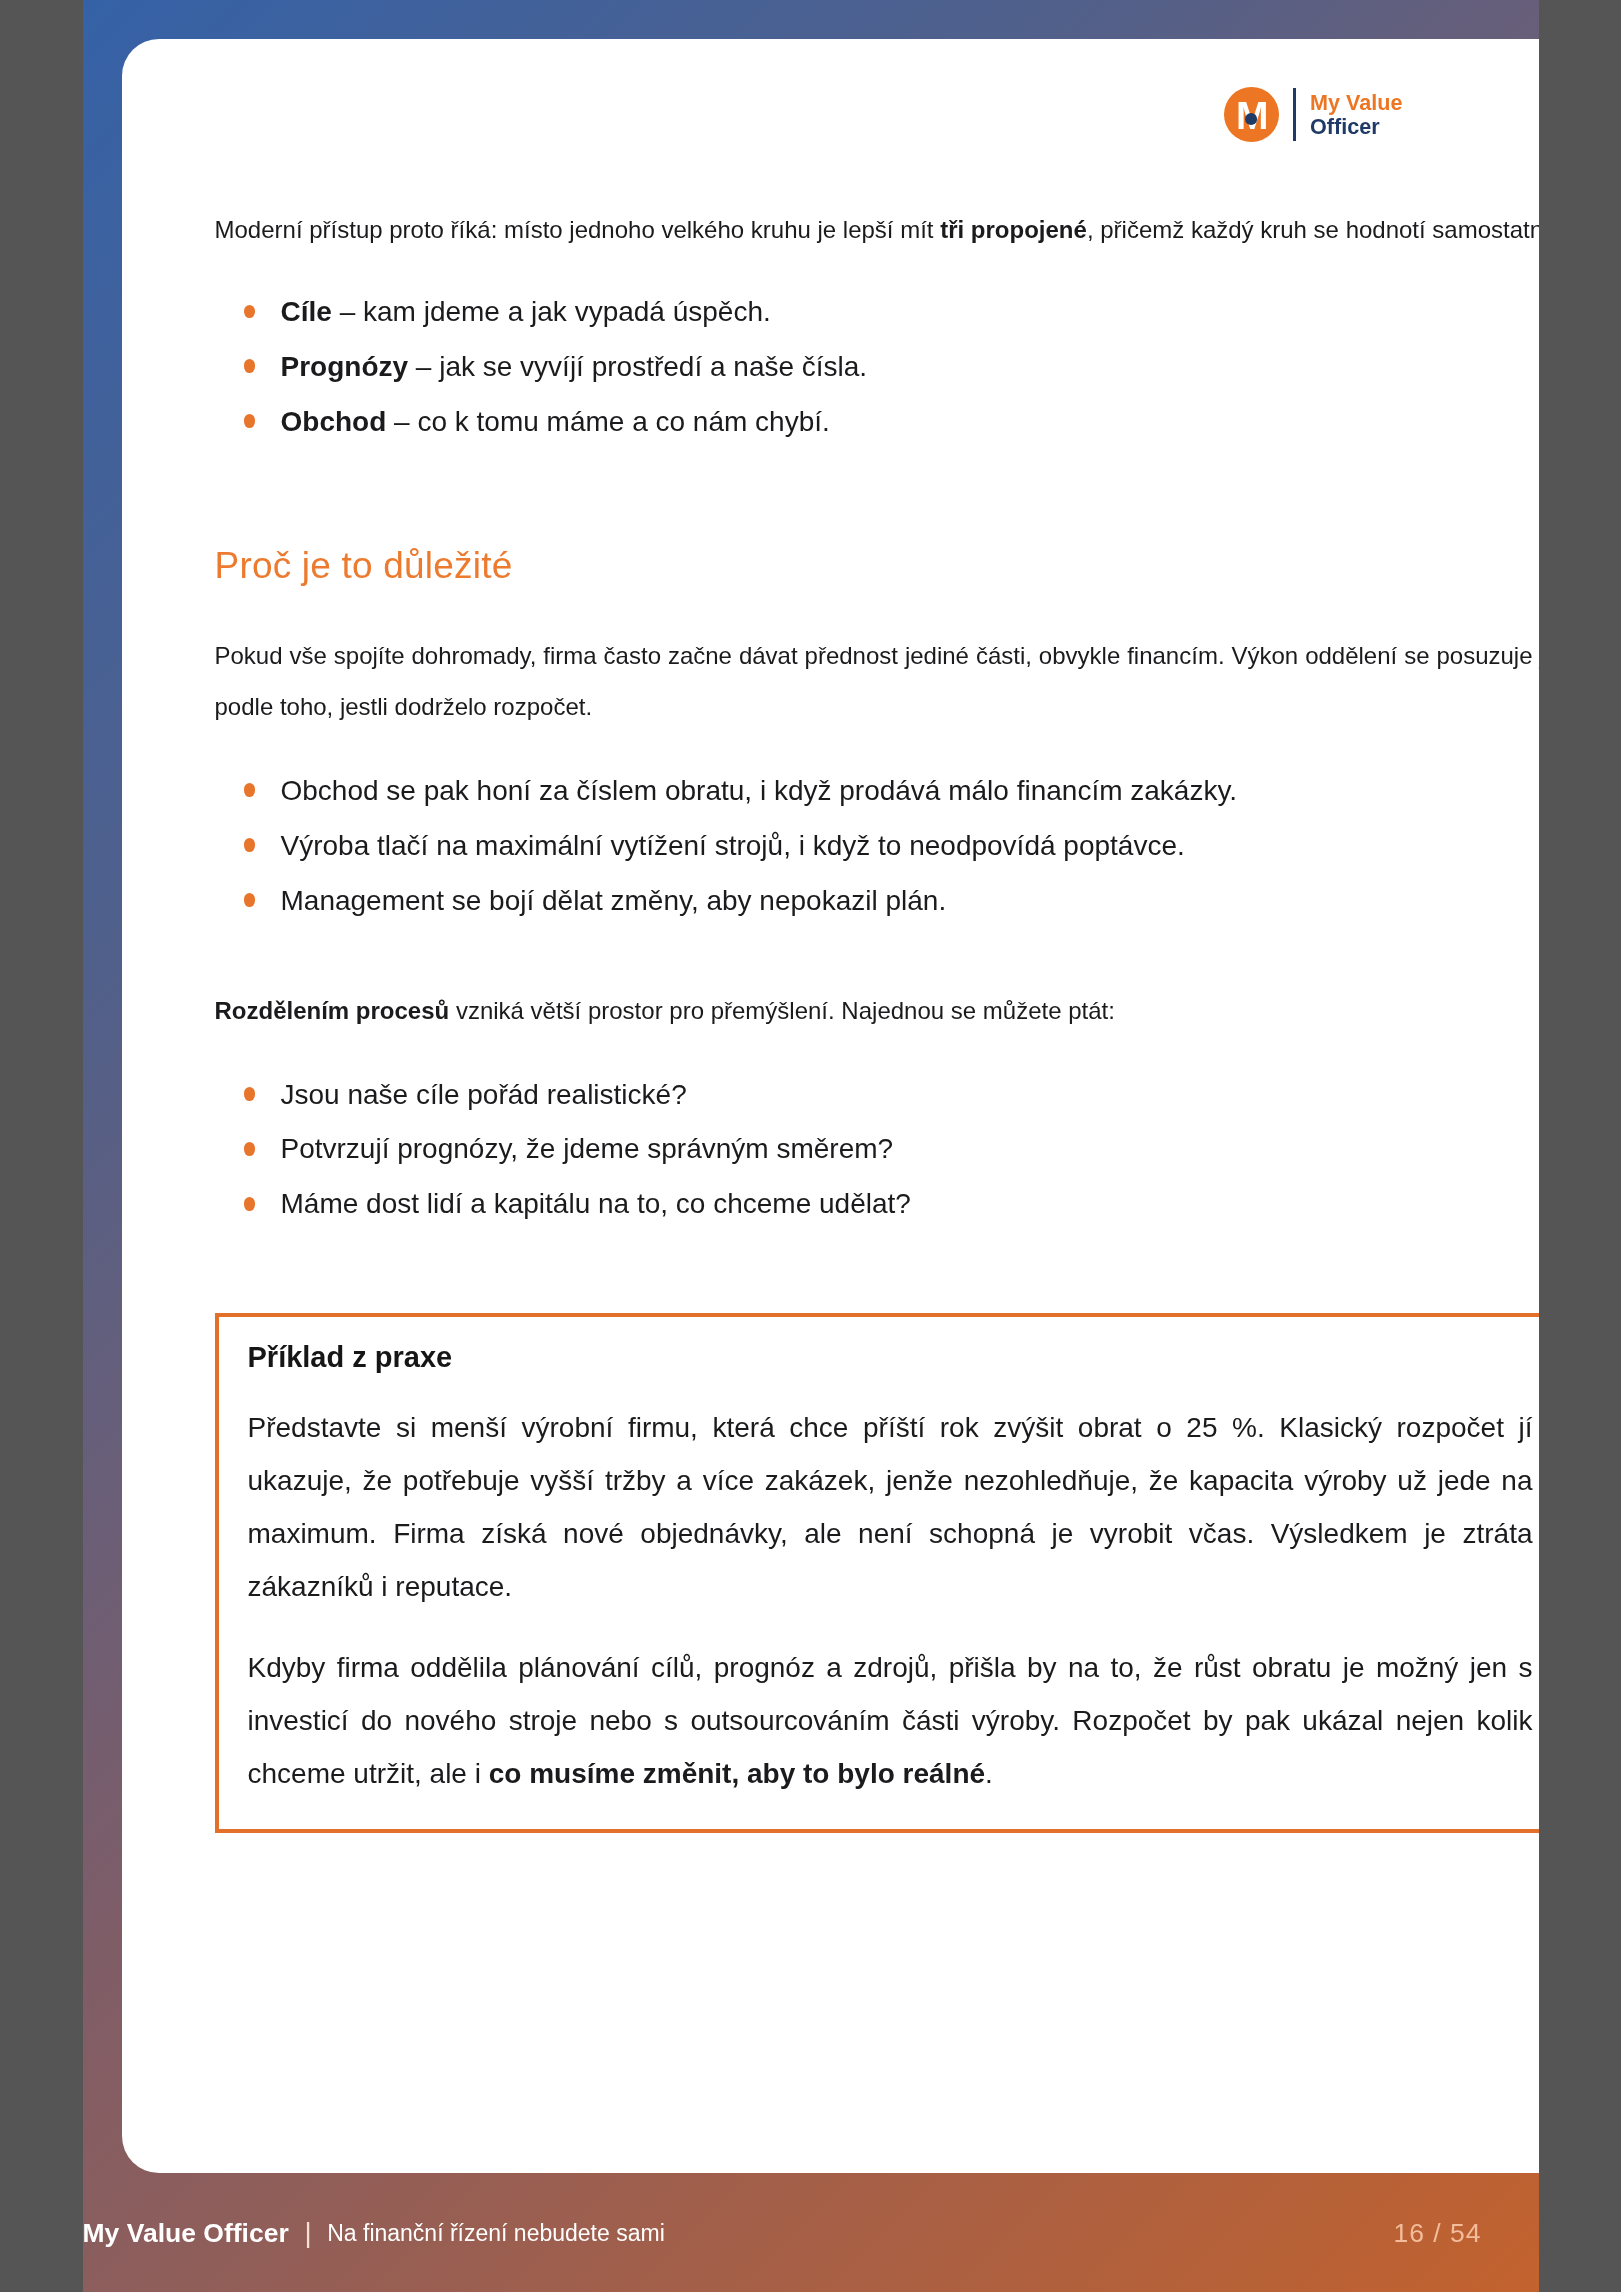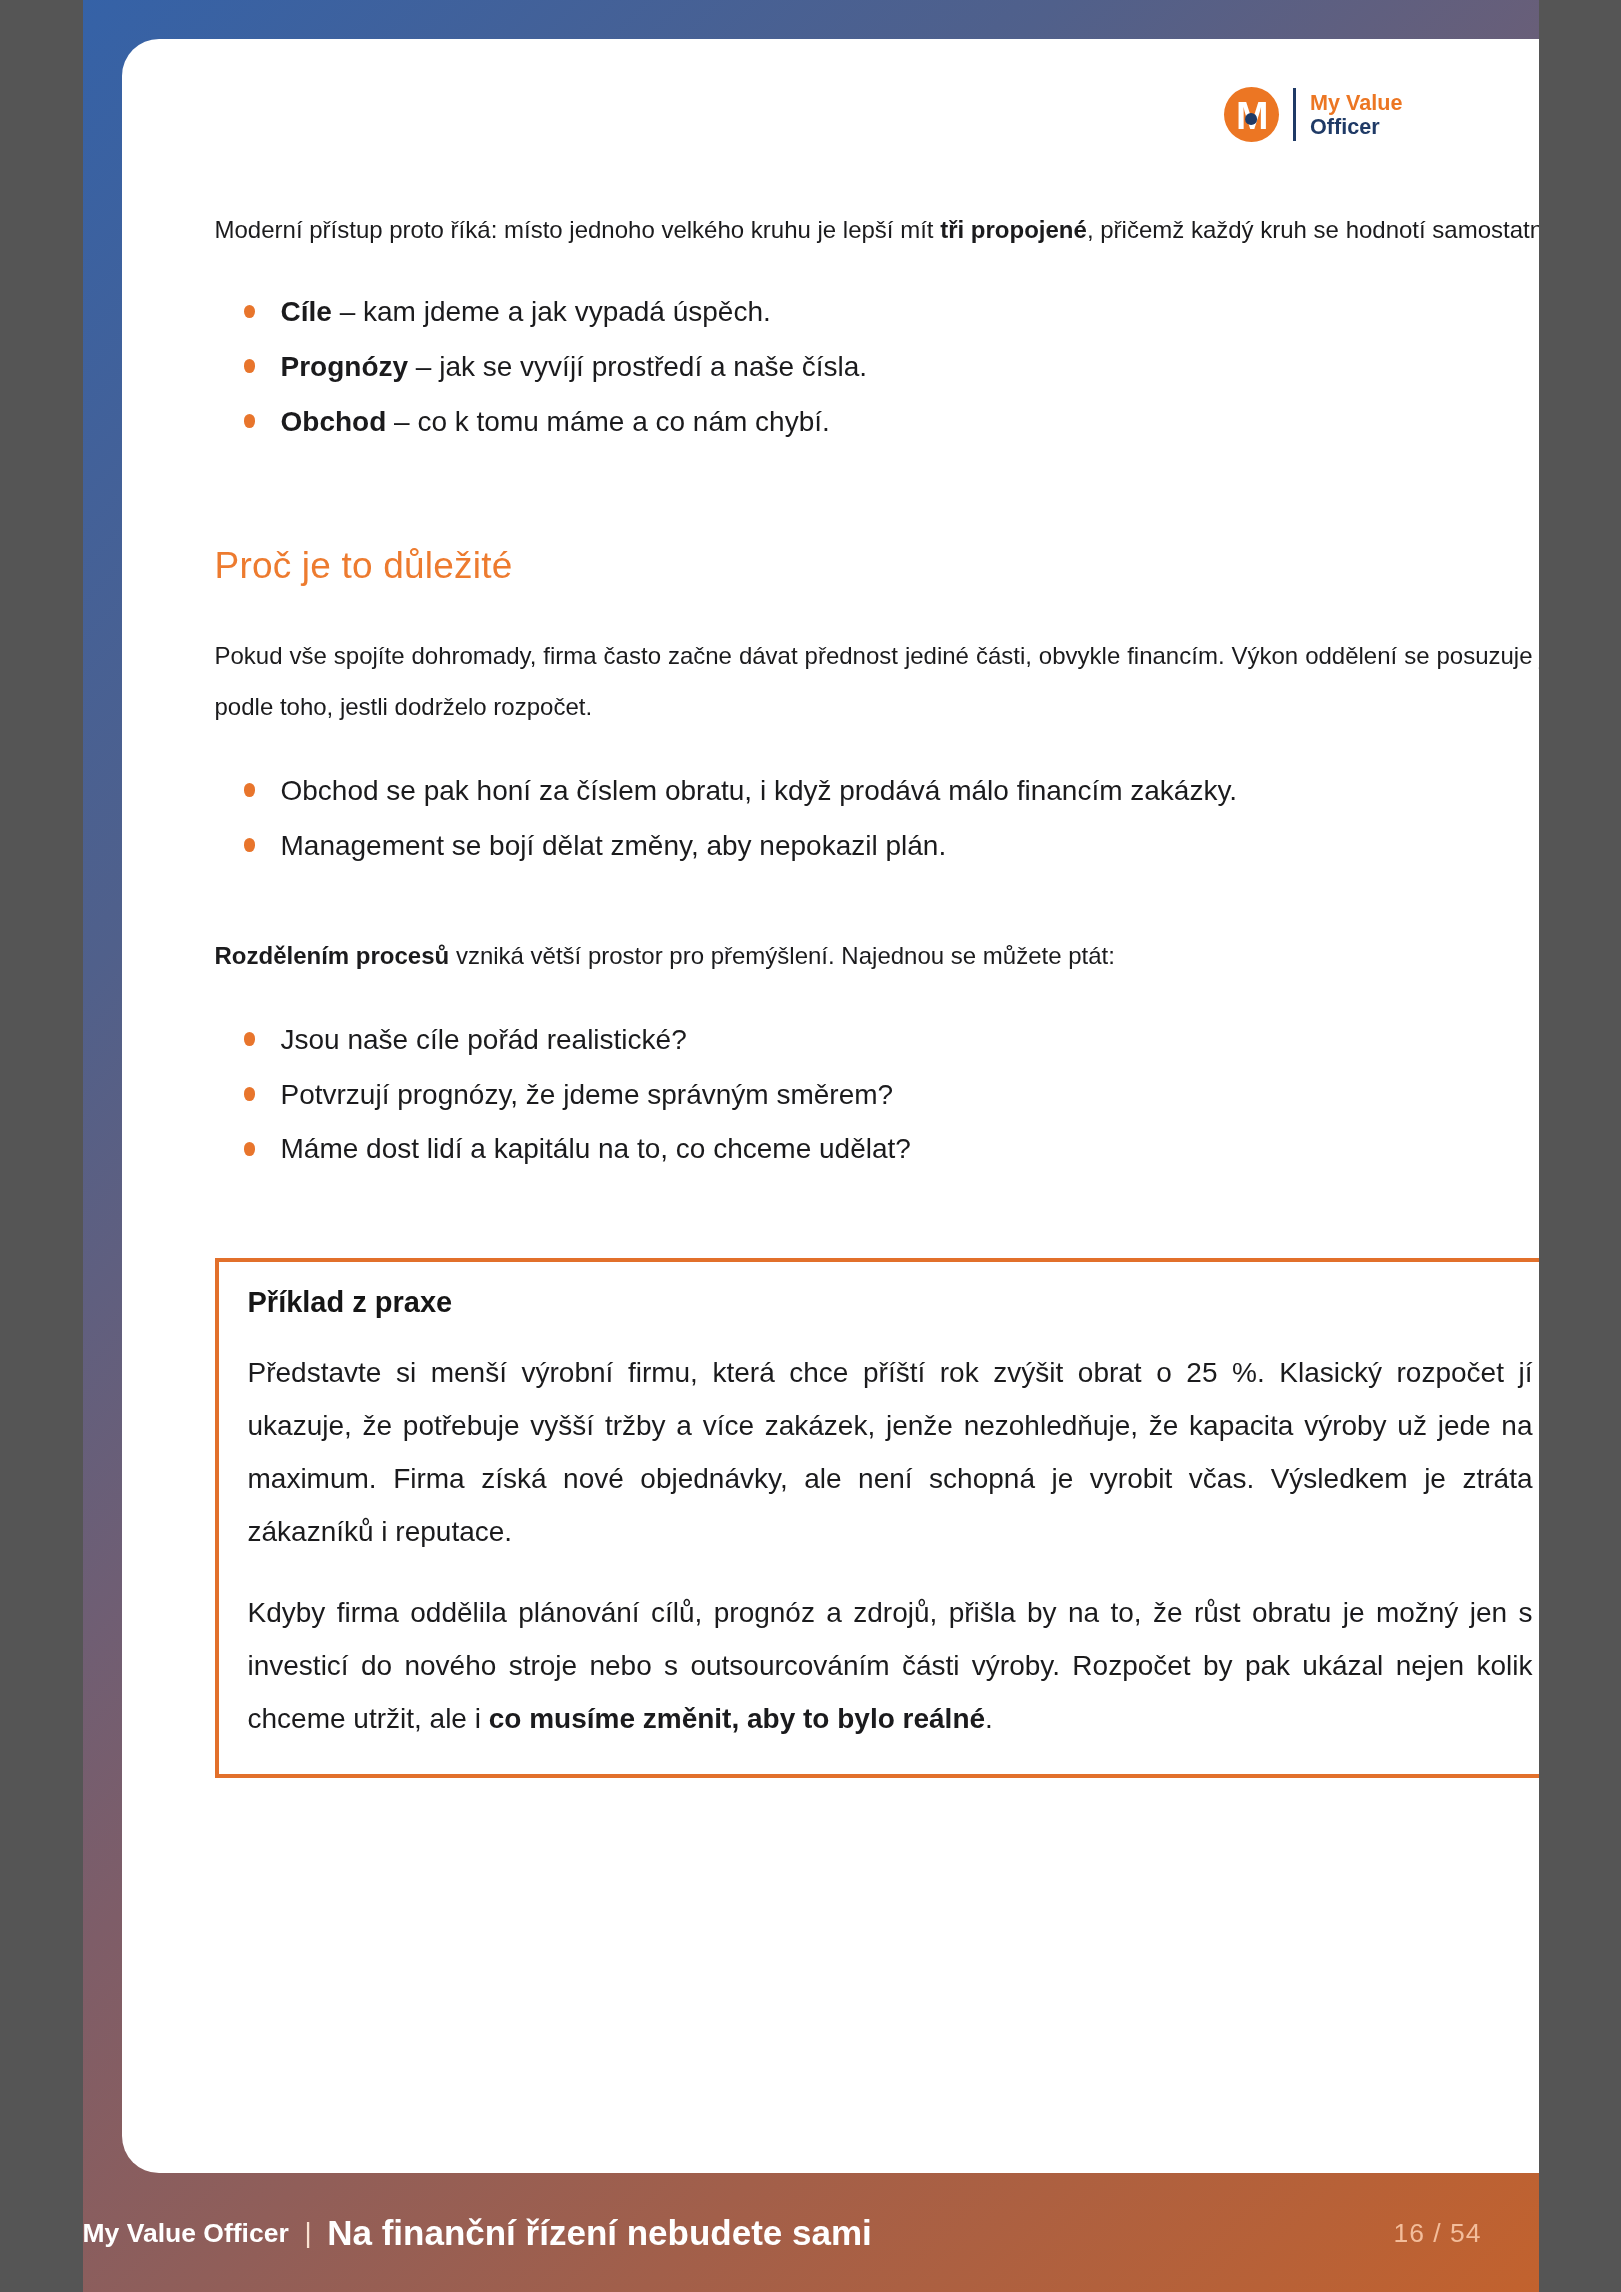--- a/index.html
+++ b/index.html
@@ -108,21 +108,21 @@
   
   .footer {
     position: absolute;
     left: 0; bottom: 0;
     width: 100%; height: 120px;
     display: flex; align-items: center; justify-content: flex-start;
   }
   .footer-center { display: flex; align-items: center; gap: 15.7px; }
   .footer-brand { color: #ffffff; font-weight: 700; font-size: 26.5px; }
   .footer-sep { color: #fbe3d2; font-weight: 300; font-size: 27.4px; }
-  .footer-tagline { color: #ffffff; font-weight: 700; font-size: 35px; }
+  .footer-tagline { color: #ffffff; font-weight: 400; font-size: 23px; }
   .footer-page {
     position: absolute;
     right: 57px; top: 50%;
     transform: translateY(-50%);
     color: #f3bd9b;
     font-size: 26.5px;
     letter-spacing: 1px;
   }
 </style>
 </head>
@@ -153,20 +153,21 @@
         <li><span class="dot"></span><strong>Prognózy</strong><span> – jak se vyvíjí prostředí a naše čísla.</span></li>
         <li><span class="dot"></span><strong>Obchod</strong><span> – co k tomu máme a co nám chybí.</span></li>
       </ul>
 
       <h2 class="section-heading">Proč je to důležité</h2>
 
       <p class="body-text after-heading">Pokud vše spojíte dohromady, firma často začne dávat přednost jediné části, obvykle financím. Výkon oddělení se posuzuje jen podle toho, jestli dodrželo rozpočet.</p>
 
       <ul class="bullet-list">
         <li><span class="dot"></span><span>Obchod se pak honí za číslem obratu, i když prodává málo financím zakázky.</span></li>
+        <li><span class="dot"></span><span>Výroba tlačí na maximální vytížení strojů, i když to neodpovídá poptávce.</span></li>
         <li><span class="dot"></span><span>Management se bojí dělat změny, aby nepokazil plán.</span></li>
       </ul>
 
       <p class="body-text mid-paragraph"><strong>Rozdělením procesů</strong><span> vzniká větší prostor pro přemýšlení. Najednou se můžete ptát:</span></p>
 
       <ul class="bullet-list">
         <li><span class="dot"></span><span>Jsou naše cíle pořád realistické?</span></li>
         <li><span class="dot"></span><span>Potvrzují prognózy, že jdeme správným směrem?</span></li>
         <li><span class="dot"></span><span>Máme dost lidí a kapitálu na to, co chceme udělat?</span></li>
       </ul>

